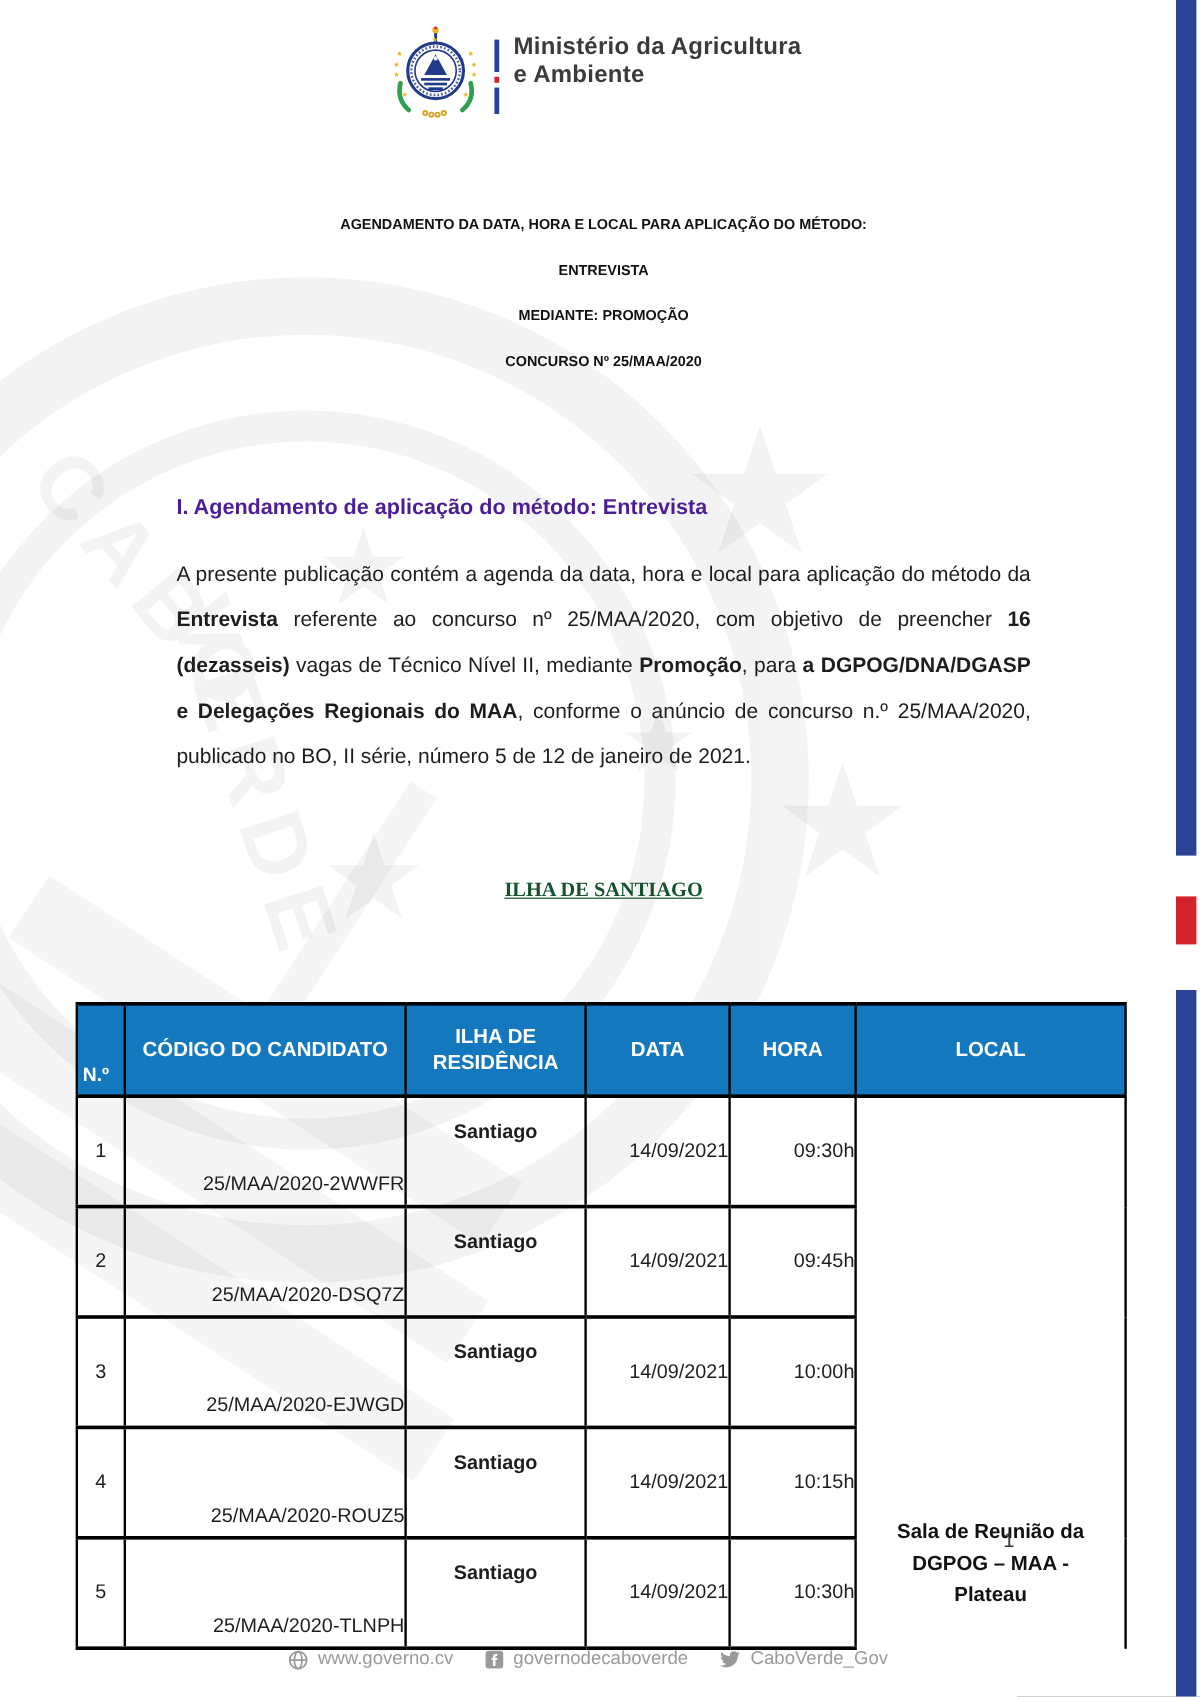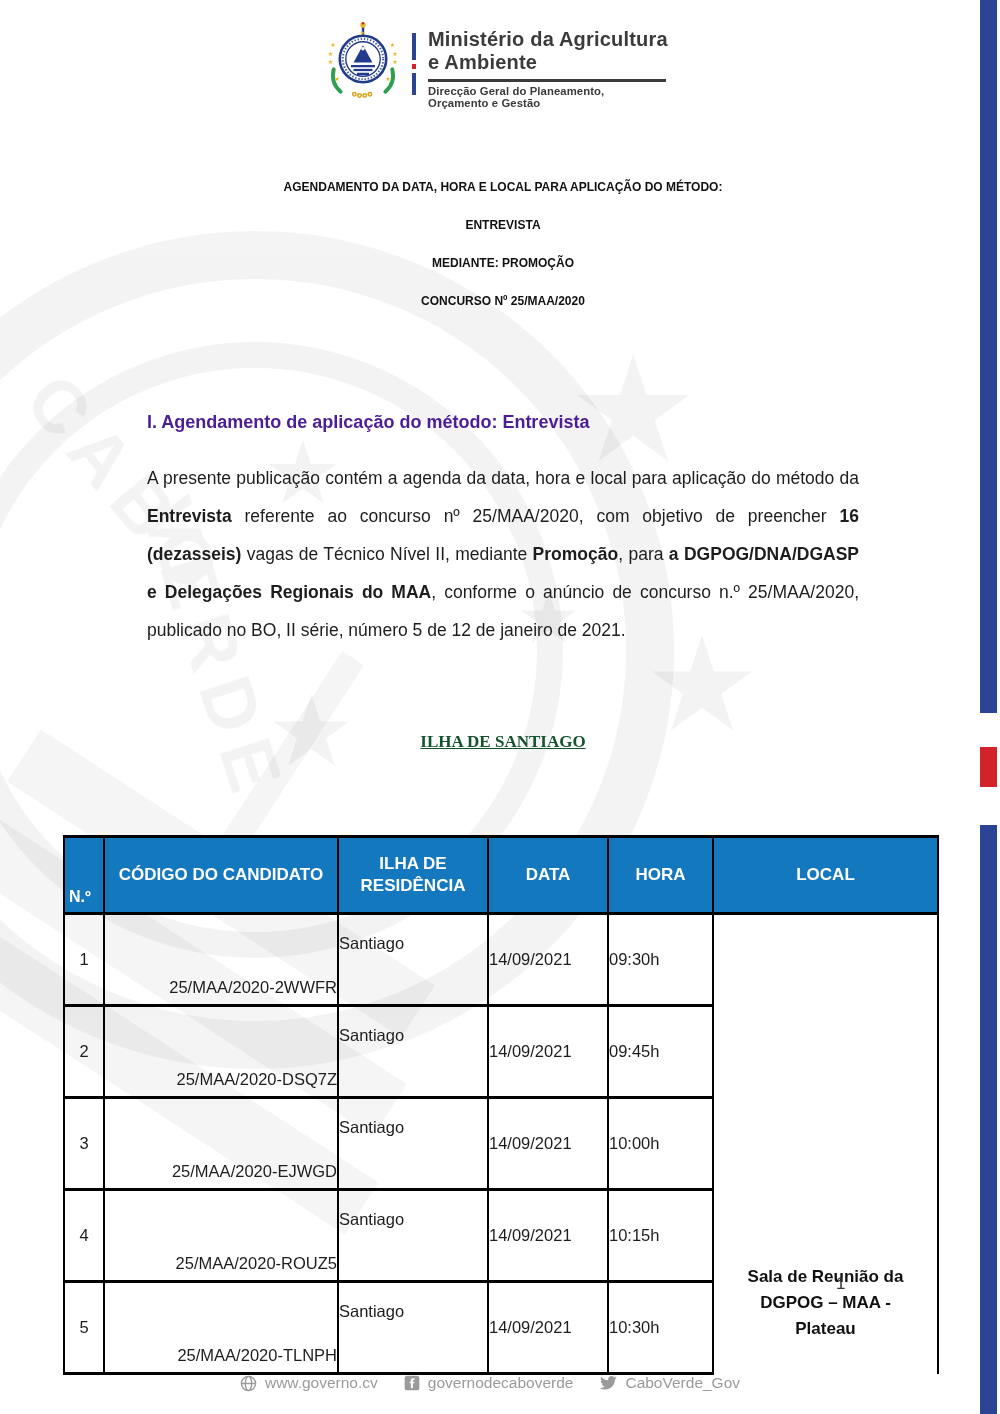--- a/index.html
+++ b/index.html
@@ -50,22 +50,22 @@
     border:2px solid #000;border-top-width:3px;border-bottom-width:3px;
     height:70px;vertical-align:middle;text-align:center;line-height:22px;padding:0 6px;
   }
   th.h-num{vertical-align:bottom;text-align:left;padding:0 2px 4px 4px;font-size:16px;}
   td{
     border:2px solid #000;border-top-width:3px;border-bottom-width:3px;
     font-size:16.5px;color:#1d1d1d;height:70px;padding:0;
   }
   td.d-num{text-align:center;vertical-align:middle;}
   td.d-code{text-align:right;vertical-align:bottom;padding:0 0 7px 24px;}
-  td.d-isl{text-align:left;vertical-align:top;padding-top:19px;}
-  td.d-date,td.d-hora{text-align:left;vertical-align:middle;}
+  td.d-isl{text-align:center;vertical-align:top;padding-top:19px;font-weight:bold;}
+  td.d-date,td.d-hora{text-align:right;vertical-align:middle;}
   td.d-local{
     border-bottom:none;vertical-align:bottom;text-align:center;
     font-weight:bold;font-size:17px;line-height:26px;padding:0 26px 32px 26px;color:#111;
   }
   
   .pagenum{position:absolute;left:836px;top:1274px;font-size:17px;color:#333;}
   .footer{position:absolute;left:0;top:1374px;width:980px;display:flex;
     justify-content:center;gap:26px;color:#9a9a9a;font-size:15.5px;}
   .f-item{display:flex;align-items:center;gap:8px;}
   .f-item svg{display:block;}
@@ -145,21 +145,20 @@
 
   <div class="logo-sep">
     <div class="s1"></div>
       <div class="s2"></div>
       <div class="s3"></div>
   </div>
 
   <div class="ministry">
     <div class="t1">Ministério da Agricultura</div>
     <div class="t2">e Ambiente</div>
-    <div class="dept">Direcção Geral do Planeamento, Orçamento e Gestão</div>
   </div>
 
   <div class="doc-title">
     <div>AGENDAMENTO DA DATA, HORA E LOCAL PARA APLICAÇÃO DO MÉTODO:</div>
     <div>ENTREVISTA</div>
     <div>MEDIANTE: PROMOÇÃO</div>
     <div>CONCURSO Nº 25/MAA/2020</div>
   </div>
 
   <div class="sec-heading">I. Agendamento de aplicação do método: Entrevista</div>

